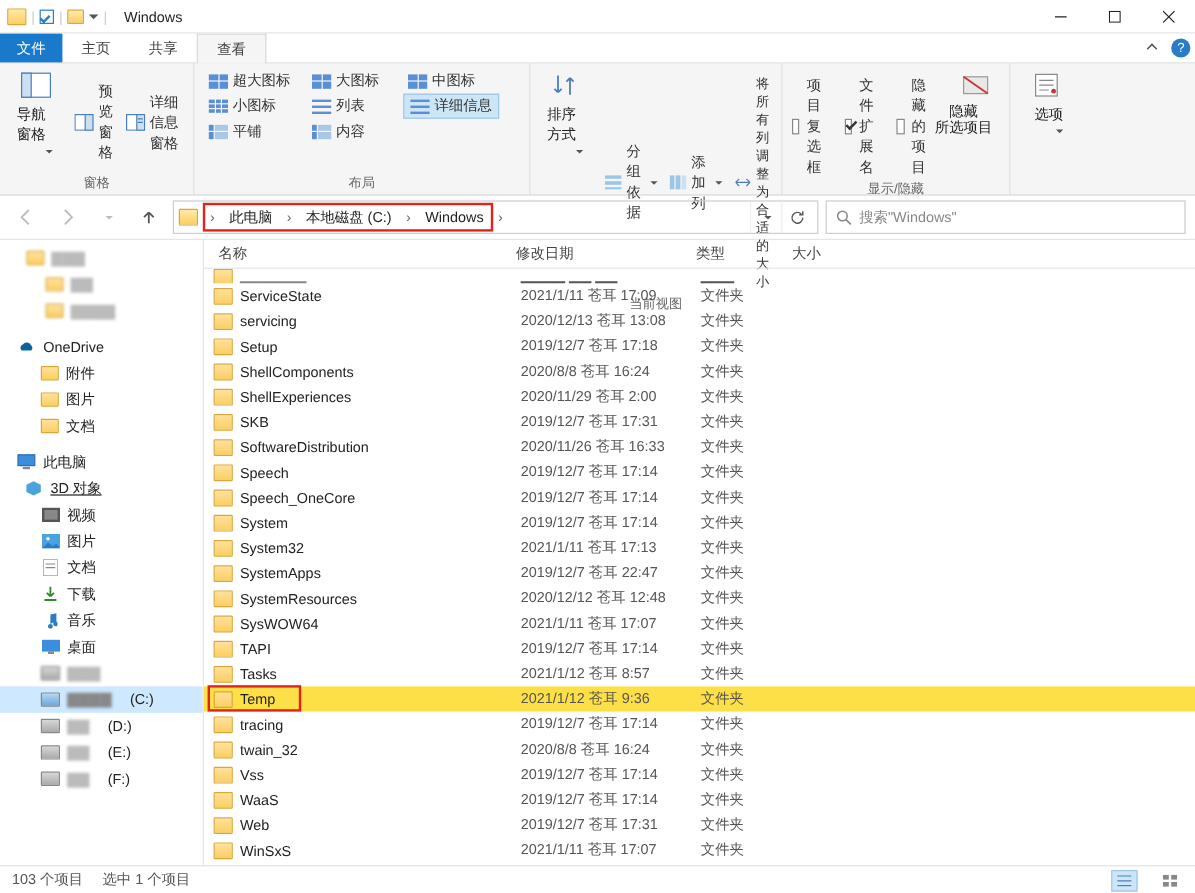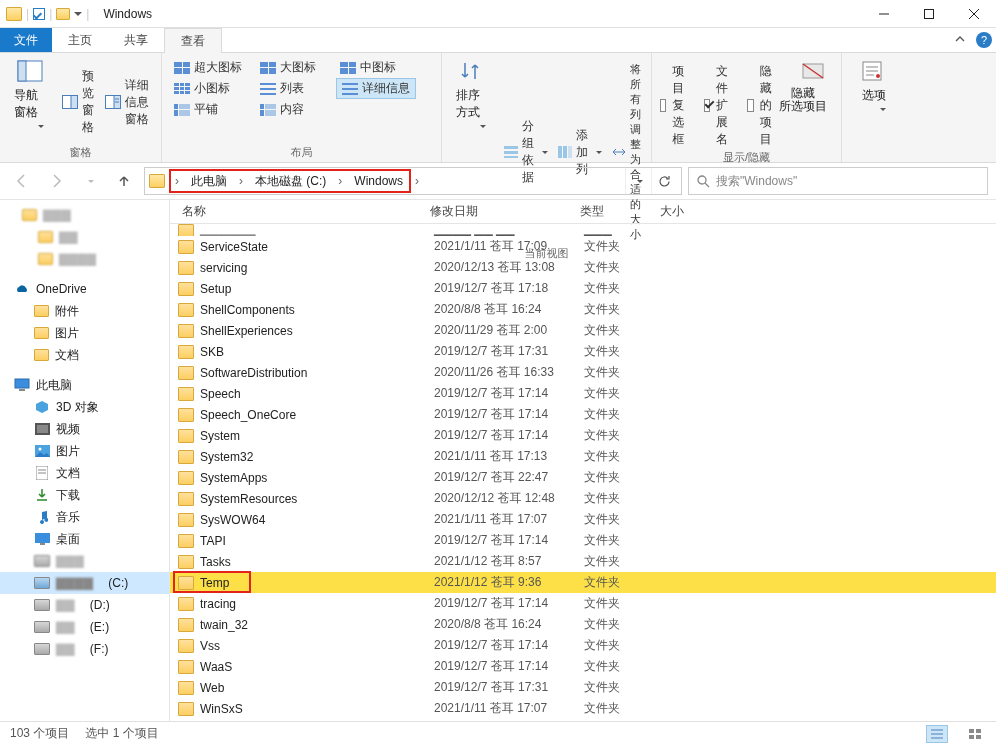--- a/index.html
+++ b/index.html
@@ -472,21 +472,21 @@
     <div style="height:8px;"></div>
     <div class="tnode root">
         <div class="ico">
           <svg width="16" height="14">
             <rect x="1" y="1" width="14" height="9" fill="#3b8dde" stroke="#2a6db0"></rect>
             <rect x="5" y="11" width="6" height="2" fill="#888"></rect>
           </svg>
         </div>
         <span>此电脑</span>
       </div>
-    <div class="tnode" style="padding-left:34px;">
+    <div class="tnode" style="padding-left:20px;text-decoration:underline;">
         <div class="ico">
           <svg width="14" height="14">
             <polygon points="7,1 13,4 13,10 7,13 1,10 1,4" fill="#4aa3df"></polygon>
           </svg>
         </div>
         <span>3D 对象</span>
       </div>
     <div class="tnode" style="padding-left:34px;">
         <div class="ico">
           <svg width="15" height="12">

